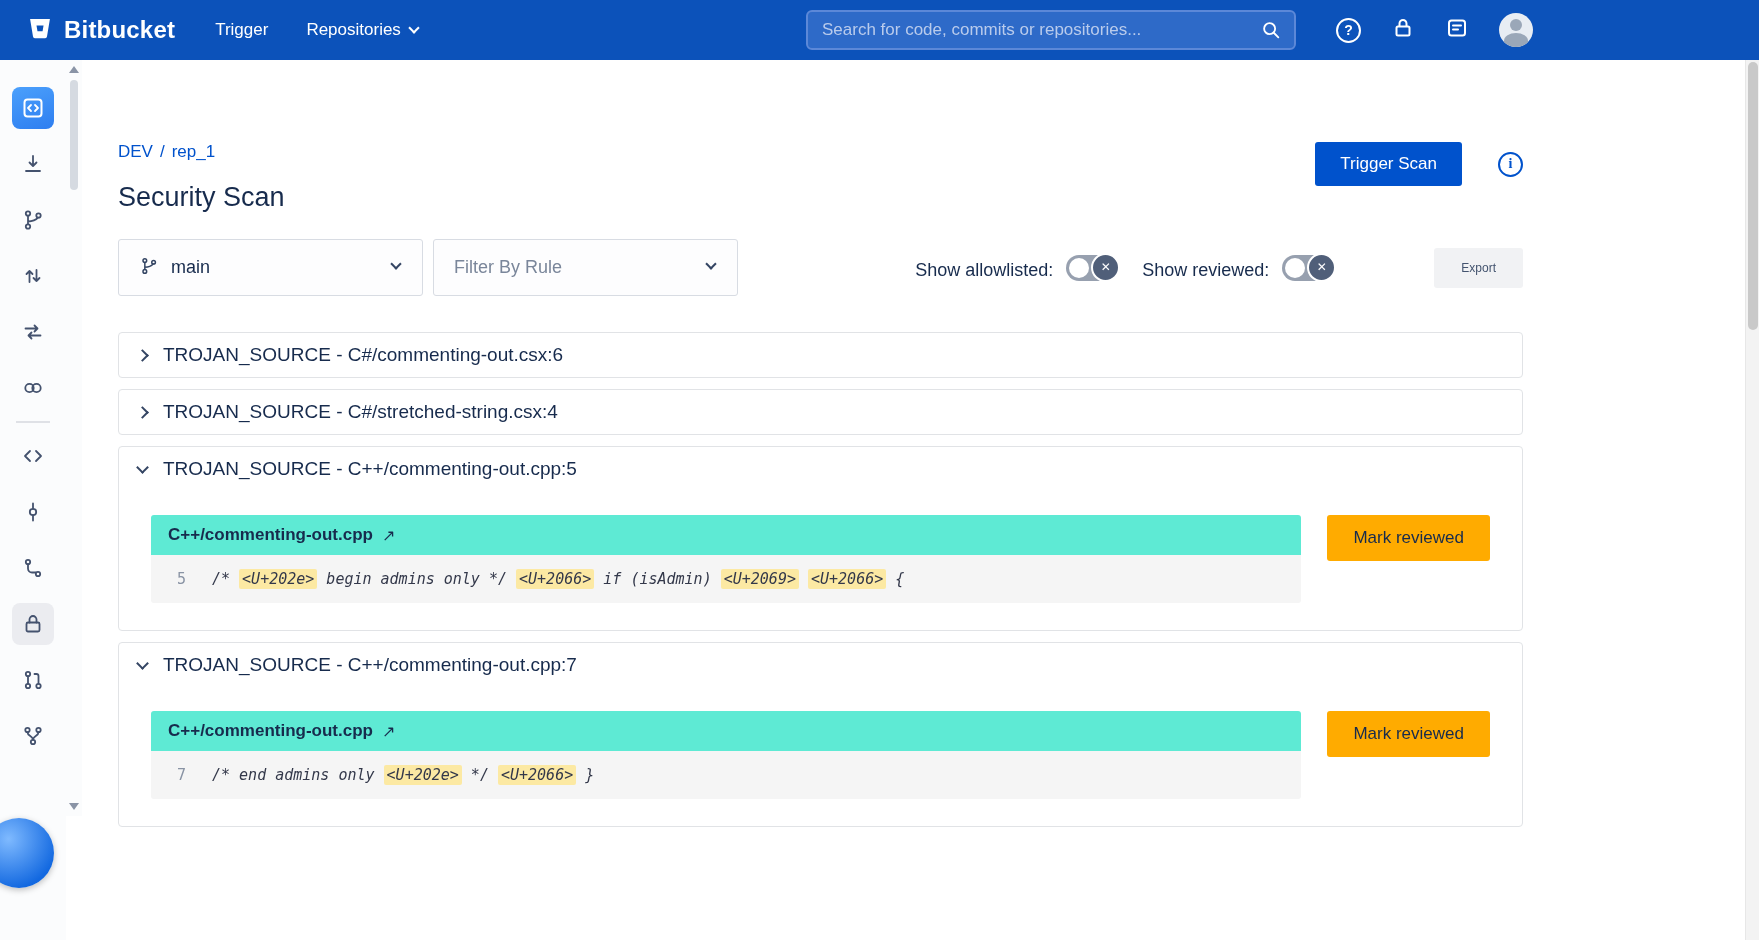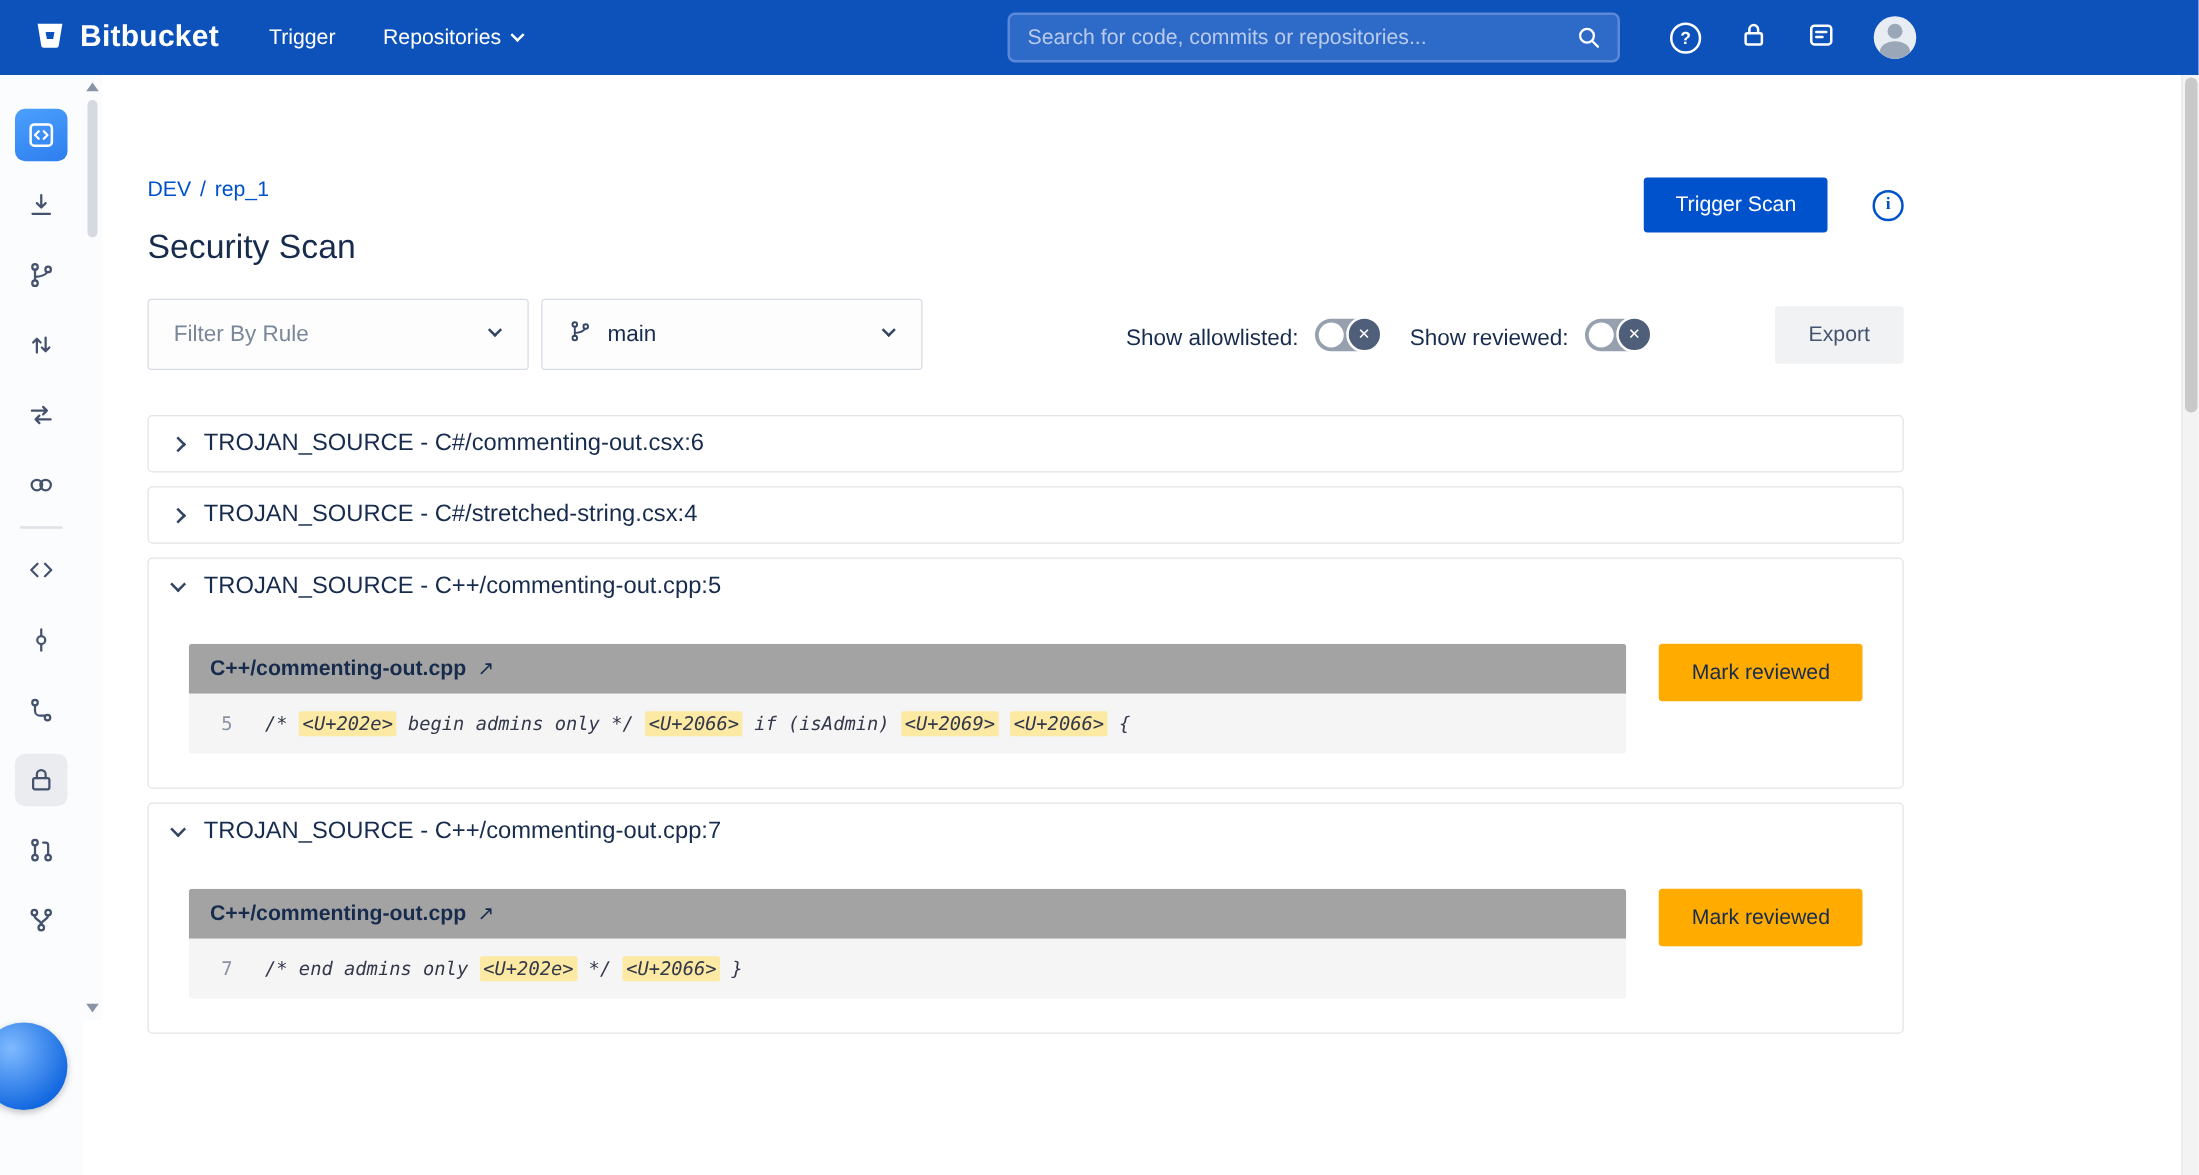--- a/index.html
+++ b/index.html
@@ -87,35 +87,35 @@
   .toggles { margin-left:auto; display:flex; align-items:center; gap:26px; }
   .toggle-group { display:flex; align-items:flex-end; gap:13px; }
   .toggle-label { font-size:18px; color:#172B4D; }
   .toggle { position:relative; width:50px; height:26px; background:#97A0AF; border-radius:13px; cursor:pointer; }
   .toggle .knob { position:absolute; left:3px; top:3px; width:20px; height:20px;
                   background:#fff; border-radius:50%; }
   .toggle .badge { position:absolute; right:-4px; top:-2px; width:29px; height:29px; border-radius:50%;
                    background:#505F79; border:2px solid #fff; color:#fff; font-size:12px;
                    display:flex; align-items:center; justify-content:center; }
   .btn-export { margin-left:102px; background:#F1F2F4; color:#44546F; border:none; border-radius:3px;
-                font-size:17px; padding:13px 27px; cursor:pointer;
+                font-size:12px; padding:13px 27px; cursor:pointer;
                 font-family:"Liberation Sans", sans-serif; }
 
   
   .findings { margin-top:36px; display:flex; flex-direction:column; gap:11px; }
   .finding { border:1px solid #E1E3E6; border-radius:4px; background:#fff; }
   .finding-header { display:flex; align-items:center; gap:16px; padding:11px 19px; cursor:pointer; }
   .chev-row { width:9px; height:9px; border-right:2px solid #344563; border-bottom:2px solid #344563;
               flex:0 0 auto; }
   .chev-right { transform:rotate(-45deg); }
   .chev-down { transform:rotate(45deg); margin-top:-4px; }
   .finding-title { font-size:19px; color:#172B4D; }
   .finding-body { display:flex; align-items:flex-start; gap:26px; padding:24px 32px 27px; }
   .code-card { flex:1; border-radius:3px; overflow:hidden; }
-  .code-header { background:#a3a3a3; padding:10px 17px; font-size:17px; font-weight:700;
+  .code-header { background:#5eead4; padding:10px 17px; font-size:17px; font-weight:700;
                  color:#172B4D; display:flex; align-items:center; gap:9px; }
   .ext-link { font-weight:400; font-size:16px; color:#172B4D; cursor:pointer; }
   .code-line { background:#F5F5F5; padding:15px 17px; display:flex; align-items:baseline;
                font-family:"DejaVu Sans Mono", monospace; font-size:15px; }
   .line-no { color:#8993A4; width:18px; margin-right:26px; text-align:right; font-style:normal; }
   .code-text { font-style:italic; color:#33384A; white-space:pre; }
   .hl { background:#FCE9A3; border-radius:2px; padding:1px 3px; }
   .btn-review { background:#FFAB00; color:#172B4D; border:none; border-radius:3px;
                 font-size:17px; padding:13px 26px; cursor:pointer; white-space:nowrap;
                 font-family:"Liberation Sans", sans-serif; }
@@ -269,35 +269,35 @@
       <h1 class="page-title">Security Scan</h1>
     </div>
     <div class="header-actions">
       <button class="btn-primary">Trigger Scan</button>
       <div class="info-icon">i</div>
     </div>
   </div>
 
   <div class="filters">
     <div class="select">
-      <span class="select-placeholder">Filter By Rule</span>
-      <span class="chev"></span>
-    </div>
-    <div class="select">
       <span class="branch-glyph">
         <svg class="si" width="20" height="20" viewBox="0 0 24 24" style="stroke:#344563;">
             <circle cx="7" cy="5.5" r="2.2"></circle>
             <circle cx="7" cy="18.5" r="2.2"></circle>
             <circle cx="17.5" cy="7.5" r="2.2"></circle>
             <path d="M7 7.7v8.6M7 13.5c6 0 8-1.5 10-3.8"></path>
           </svg>
       </span>
       <span class="select-text">main</span>
       <span class="chev"></span>
     </div>
+    <div class="select">
+      <span class="select-placeholder">Filter By Rule</span>
+      <span class="chev"></span>
+    </div>
 
     <div class="toggles">
       <div class="toggle-group">
         <span class="toggle-label">Show allowlisted:</span>
         <div class="toggle">
           <div class="knob"></div>
           <div class="badge">✕</div>
         </div>
       </div>
       <div class="toggle-group">

